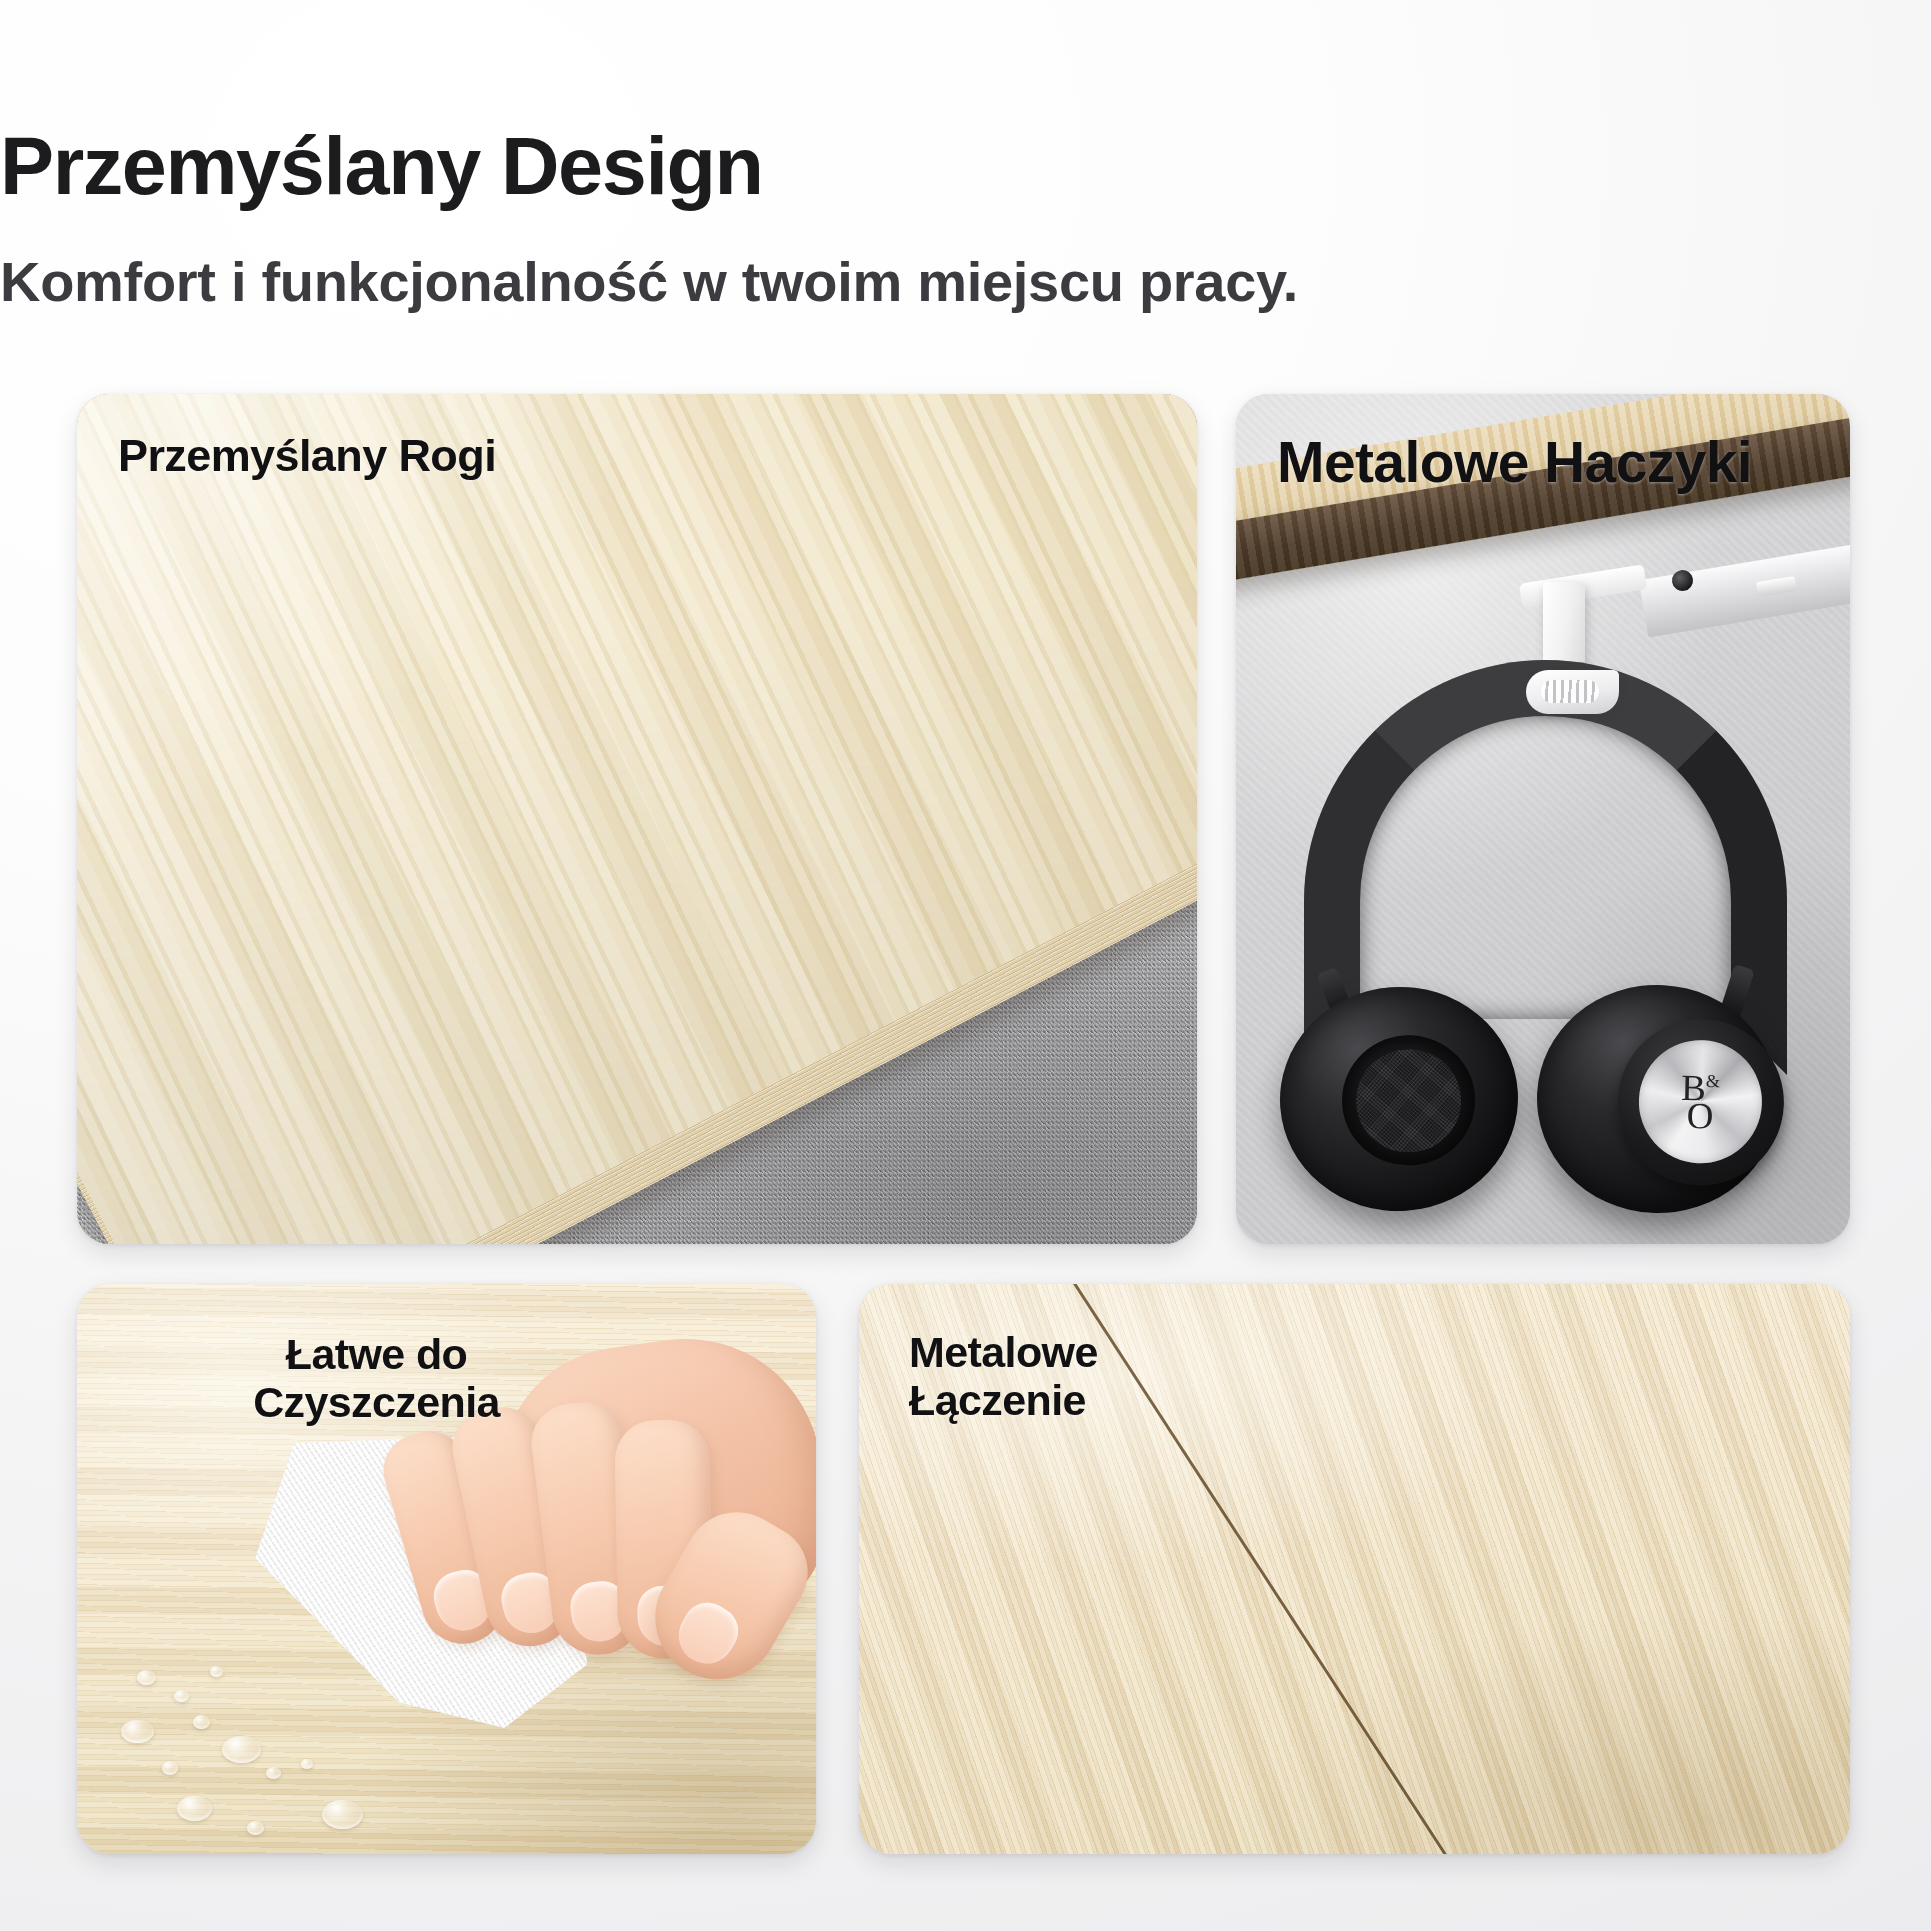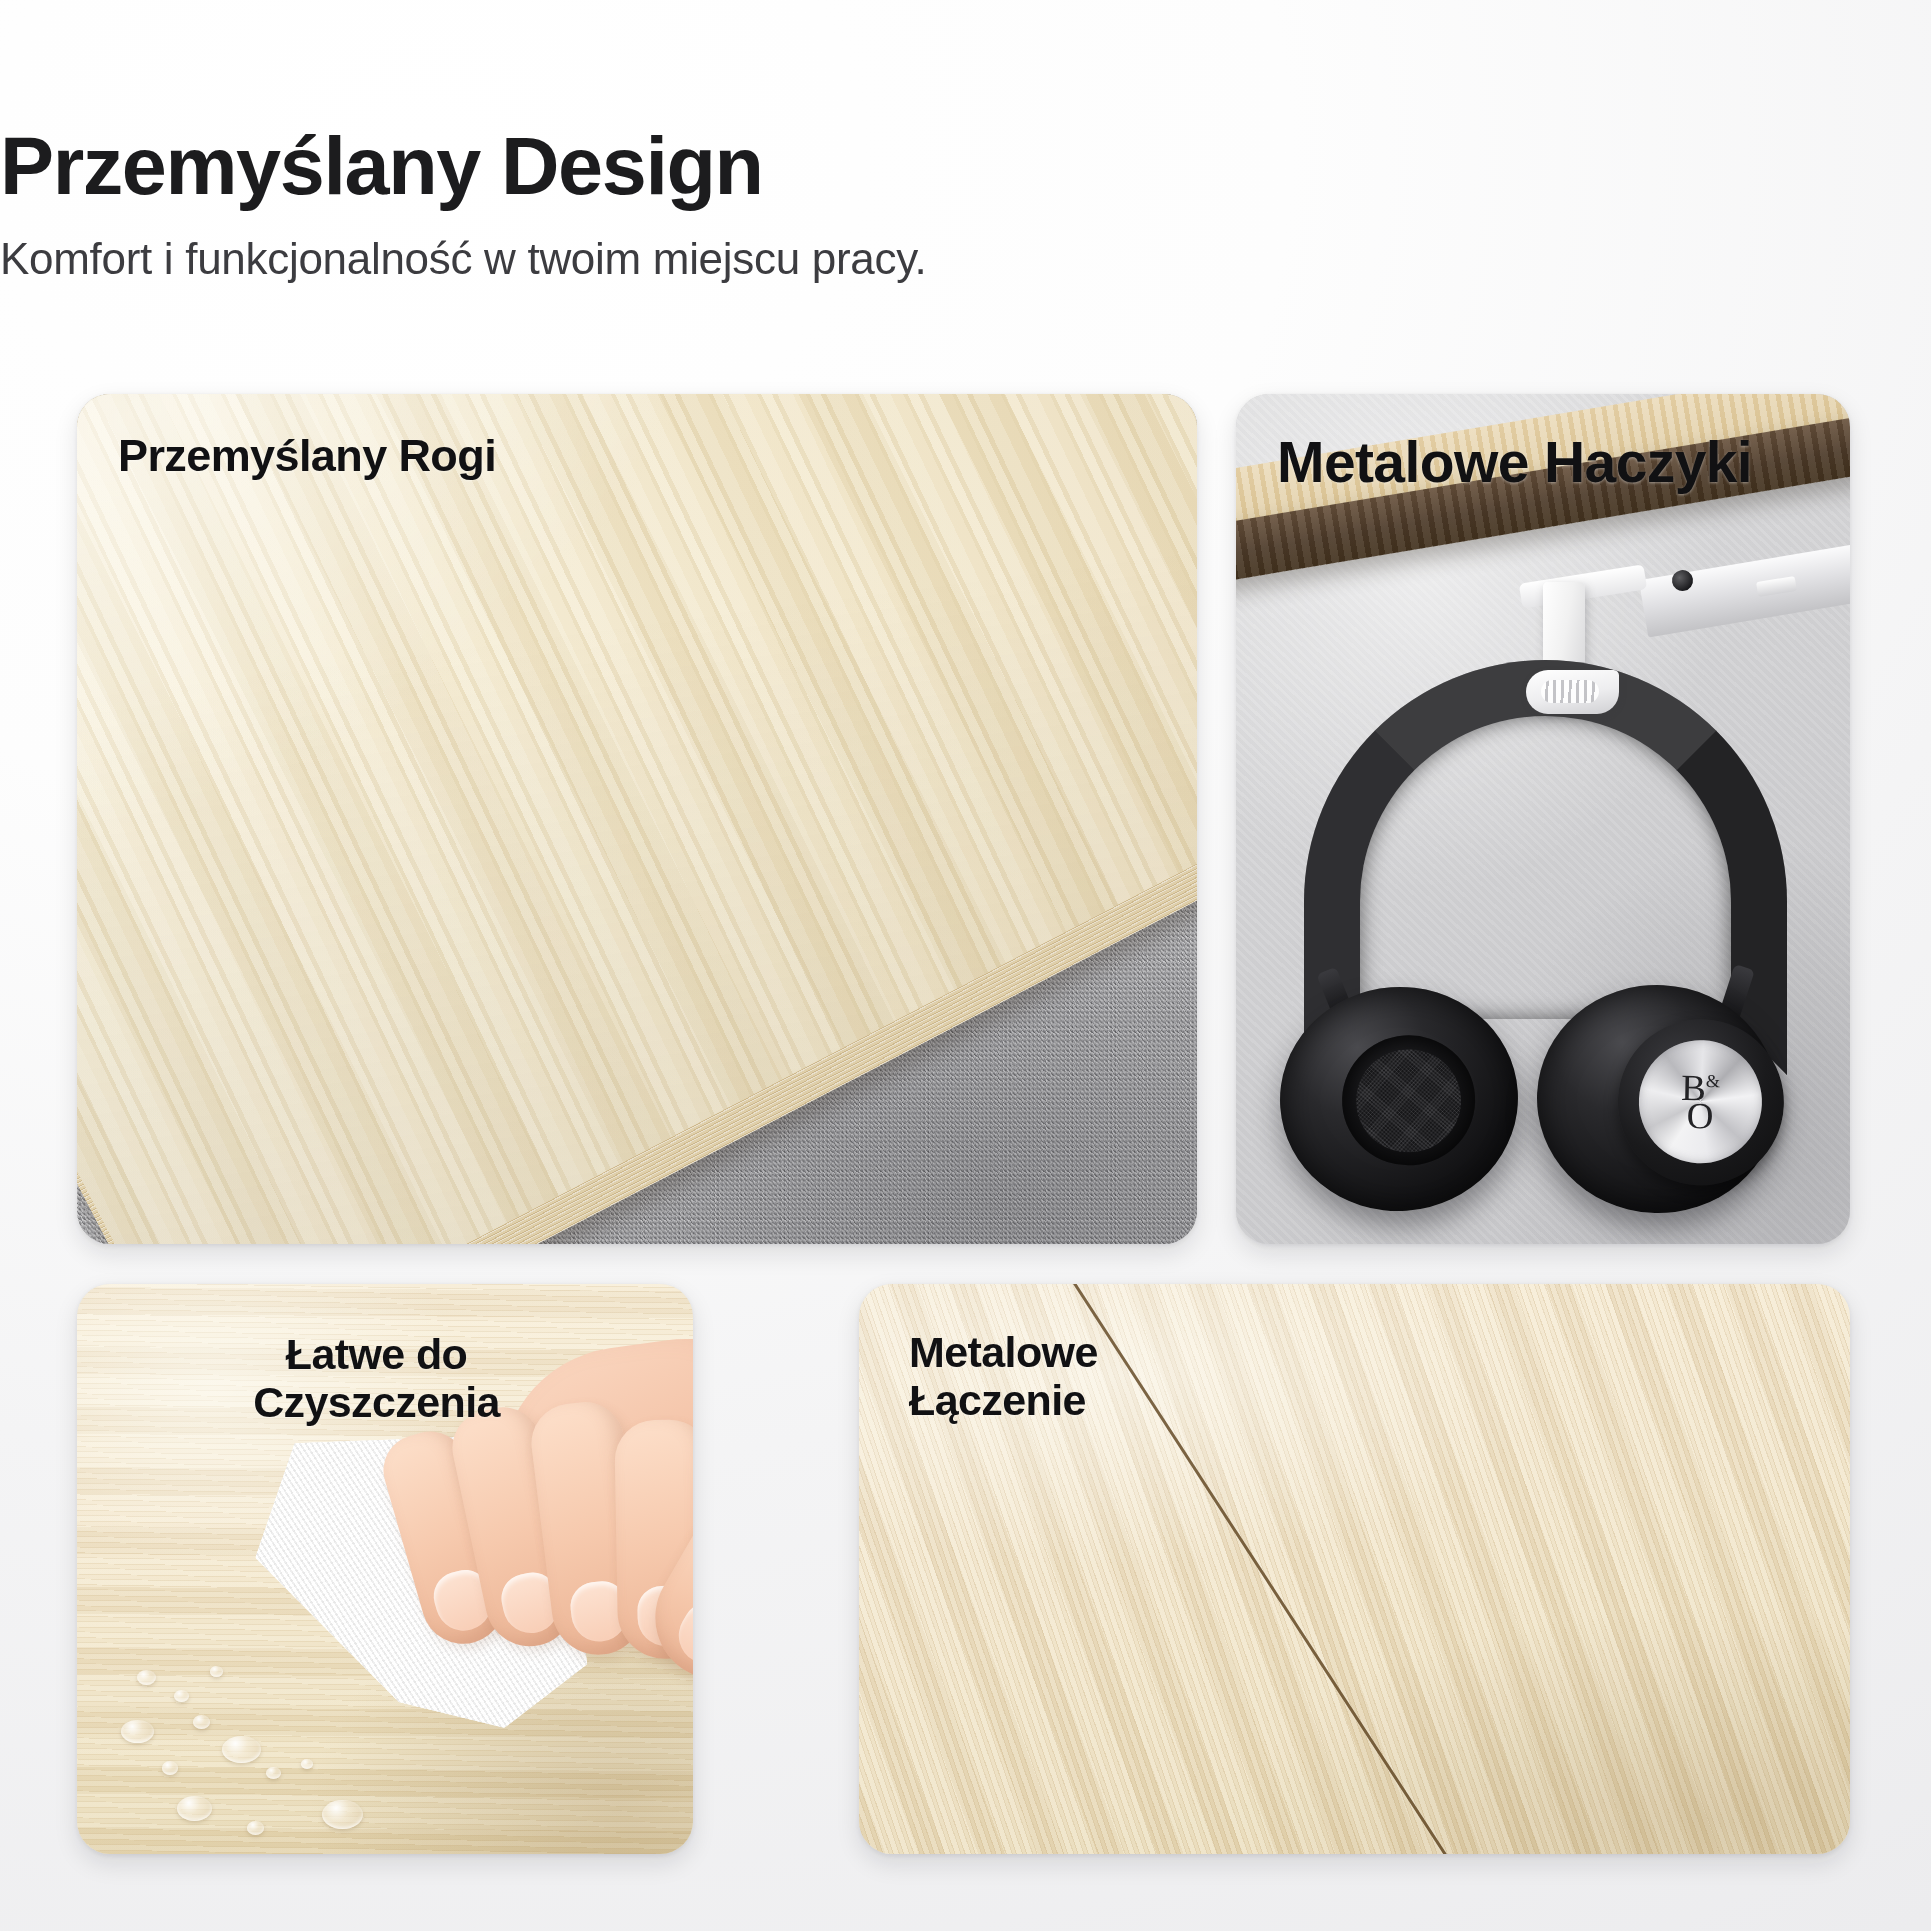--- a/index.html
+++ b/index.html
@@ -25,23 +25,23 @@
 
   .page-title {
     font-size: 81px;
     font-weight: 700;
     letter-spacing: -1.4px;
     color: #1c1c1e;
     line-height: 1.05;
   }
 
   .page-subtitle {
-    margin-top: 25px;
-    font-size: 44px;
-    font-weight: 400;
+    margin-top: 40px;
+    font-size: 56px;
+    font-weight: 700;
     color: #3c3c40;
     letter-spacing: -0.3px;
   }
 
   
   .grid {
     position: absolute;
     left: 77px;
     top: 394px;
     width: 1773px;
@@ -343,21 +343,21 @@
     z-index: 23;
     border-radius: 5.8px;
     background: linear-gradient(180deg, #3a3a3e, #121214);
   }
   #yoke-left  { left: 89px;  top: 575px; width: 21px; height: 50px; transform: rotate(-22deg); }
   #yoke-right { left: 490px; top: 572px; width: 21px; height: 54px; transform: rotate(18deg); }
 
   
   #card-clean {
     left: 0; top: 890px;
-    width: 616px; height: 570px;
+    width: 739px; height: 570px;
   }
   #card-clean .label {
     left: 0; top: 46px;
     width: 599px;
     text-align: center;
     font-size: 43px;
   }
 
   .pinewood {
     position: absolute; inset: 0;

